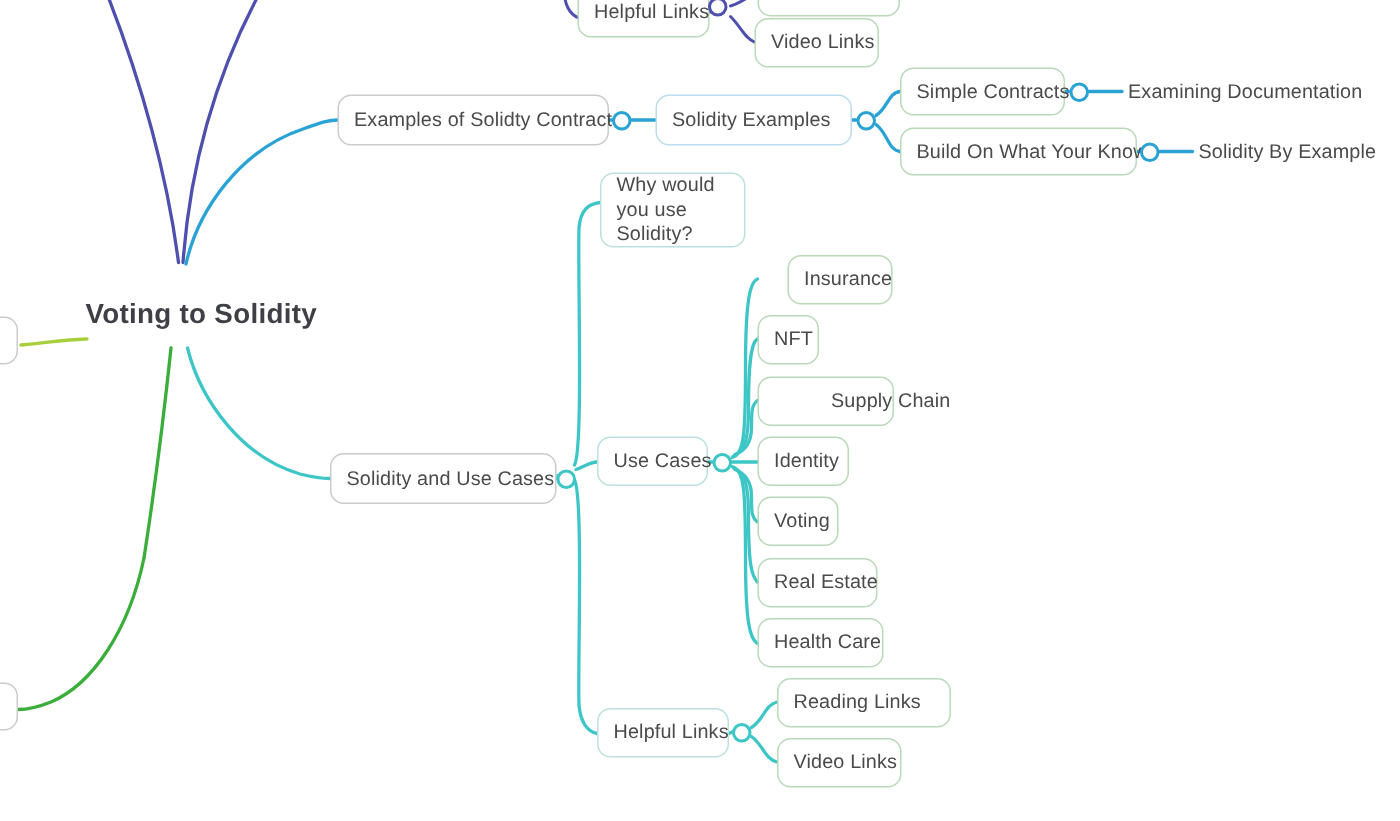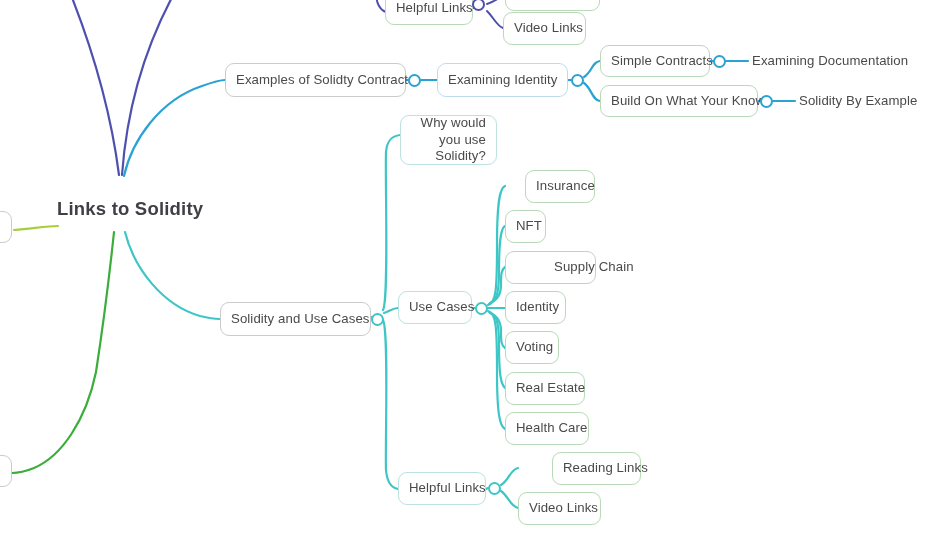--- a/index.html
+++ b/index.html
@@ -39,21 +39,20 @@
     font-size: 13.2px;
     line-height: 1.25;
     letter-spacing: .1px;
     padding: 0 10px;
     white-space: nowrap;
     z-index: 5;
   }
   .node.multiline {
     white-space: normal;
     align-items: center;
-    text-align: right;
   }
   .node.b-green  { border-color: #b9d9b9; }
   .node.b-blue   { border-color: #bcdcec; }
   .node.b-teal   { border-color: #bde0e0; }
   .node.b-grey   { border-color: #cbcbcb; }
   .node.plain {
     border: none;
     background: transparent;
     padding: 0;
   }
@@ -133,40 +132,40 @@
       <path d="M486,489 L488,488" stroke="#3ec6c6" stroke-width="2.2"></path>
       <path d="M501,485 C509,480 510,470 518,468" stroke="#3ec6c6" stroke-width="2.2"></path>
       <path d="M501,491 C509,497 510,506 518,508" stroke="#3ec6c6" stroke-width="2.2"></path>
 
       <path d="M58,226 C48,226 36,228 14,230" stroke="#a7cf3c" stroke-width="2.2"></path>
       <path d="M114,232 C110,270 104,320 96,372" stroke="#3aad3a" stroke-width="2.2"></path>
       <path d="M96,372 C86,420 62,456 34,468 C24,472 18,473 12,473" stroke="#3aad3a" stroke-width="2.2"></path>
     </g>
   </svg>
 
-  <div class="root-title" style="left:57px; top:198px;">Links to Solidity</div>
+  <div class="root-title" style="left:57px; top:198px;">Voting to Solidity</div>
 
   <div class="node b-green clipped" style="left:505px; top:-22px; width:95px; height:33px;">
     <span></span>
   </div>
 
   <div class="node b-green" style="left:385px; top:-8px; width:88px; height:33px;">
     <span>Helpful Links</span>
   </div>
 
   <div class="node b-green" style="left:503px; top:12px; width:83px; height:33px;">
     <span>Video Links</span>
   </div>
 
   <div class="node b-grey" style="left:225px; top:63px; width:181px; height:34px;">
     <span>Examples of Solidty Contracts</span>
   </div>
 
   <div class="node b-blue" style="left:437px; top:63px; width:131px; height:34px;">
-    <span>Examining Identity</span>
+    <span>Solidity Examples</span>
   </div>
 
   <div class="node b-green" style="left:600px; top:45px; width:110px; height:32px;">
     <span>Simple Contracts</span>
   </div>
 
   <div class="node plain" style="left:752px; top:49px; width:140px; height:24px;">
     <span>Examining Documentation</span>
   </div>
 
@@ -215,21 +214,21 @@
   </div>
 
   <div class="node b-teal" style="left:398px; top:291px; width:74px; height:33px;">
     <span>Use Cases</span>
   </div>
 
   <div class="node b-teal" style="left:398px; top:472px; width:88px; height:33px;">
     <span>Helpful Links</span>
   </div>
 
-  <div class="node b-green" style="left:518px; top:452px; width:89px; height:33px;margin-left:34px;">
+  <div class="node b-green" style="left:518px; top:452px; width:116px; height:33px;">
     <span>Reading Links</span>
   </div>
 
   <div class="node b-green" style="left:518px; top:492px; width:83px; height:33px;">
     <span>Video Links</span>
   </div>
 
   <div class="node b-grey clipped" style="left:-12px; top:211px; width:24px; height:32px; padding:0 3px;">
     
   </div>

